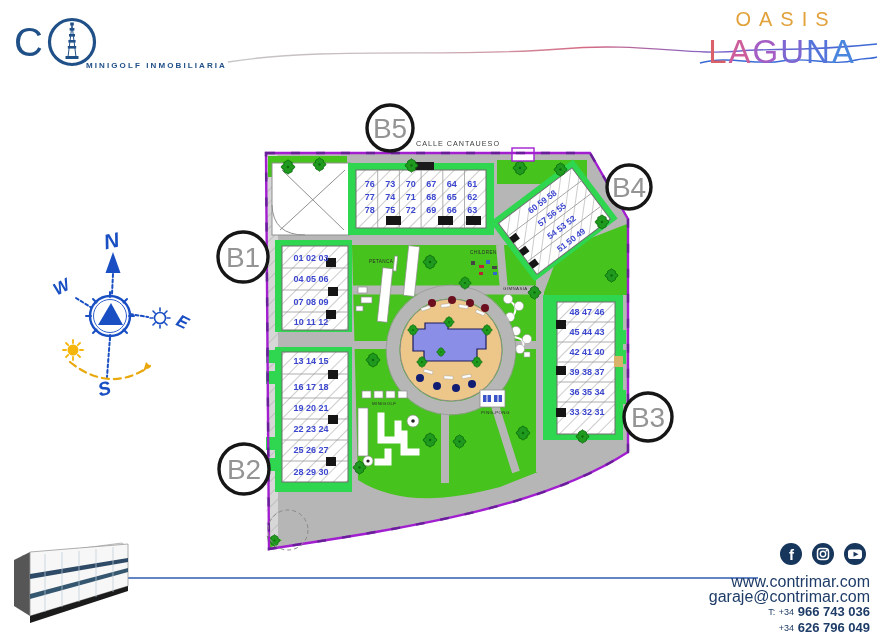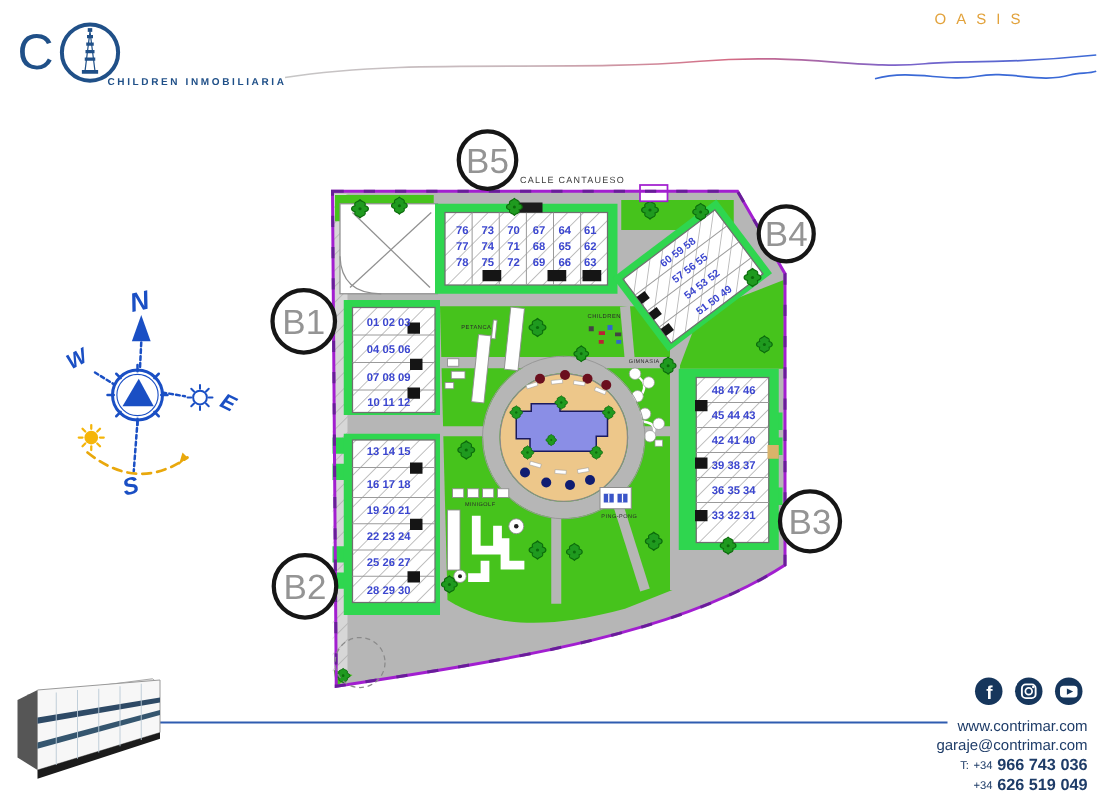--- a/index.html
+++ b/index.html
@@ -9,37 +9,37 @@
 
   
   .brand{position:absolute;left:14px;top:16px;z-index:5;color:#205088;}
   .brand-row{display:flex;align-items:center;}
   .brand-pre,.brand-post{font-size:40px;letter-spacing:2px;font-weight:400;color:#205088;}
   .brand-o{width:52px;height:52px;margin:0 1px;flex:0 0 auto;}
   .brand-tag{font-size:8px;letter-spacing:2.1px;color:#205088;margin-top:-7px;padding-left:72px;font-weight:700;}
 
   
   .project{position:absolute;right:6px;top:8px;z-index:5;width:180px;text-align:center;}
-  .project-top{font-size:12px;letter-spacing:8px;color:#e2a23b;padding-left:8px;}
+  .project-top{font-size:20px;letter-spacing:8px;color:#e2a23b;padding-left:8px;}
   .project-main{font-size:33px;letter-spacing:2px;margin-top:2px;white-space:nowrap;}
   .lg0{color:#d95f69}.lg1{color:#cb5e9b}.lg2{color:#a55ec4}
   .lg3{color:#7e66d2}.lg4{color:#5574da}.lg5{color:#4b86de}
 
   
   .scene{position:absolute;left:0;top:0;z-index:1;}
   .b5row{word-spacing:8px;}
   .unitnum{fill:#3b46cf;font-weight:bold;}
   .amenity{fill:#2b2b2b;letter-spacing:.4px;}
   .badgetxt{fill:#949494;font-size:28px;}
 
   
   .foot-center{position:absolute;left:150px;right:140px;bottom:14px;text-align:center;z-index:5;
                color:#9b9b9b;font-size:11.5px;line-height:14px;}
   .contact{position:absolute;right:8px;bottom:4px;text-align:right;z-index:5;color:#1e3c68;}
-  .contact .line{font-size:12px;line-height:15px;}
+  .contact .line{font-size:16px;line-height:15px;}
   .contact .phone{font-size:13px;font-weight:bold;line-height:16px;text-align:right;}
   .contact .tiny{font-size:9px;font-weight:normal;vertical-align:1px;}
   .social{margin-bottom:2px;}
 </style>
 </head>
 <body>
 
 <div class="page">
 
   <div class="brand">
@@ -49,25 +49,26 @@
         <circle cx="26" cy="26" r="22.5" fill="#fff" stroke="#205088" stroke-width="3.2"></circle>
         <polygon points="26,9 22,41 30,41" fill="#fff" stroke="#205088" stroke-width="1"></polygon>
         <rect x="23.6" y="12" width="4.8" height="2.6" fill="#205088"></rect>
         <rect x="23" y="18" width="6" height="2.6" fill="#205088"></rect>
         <rect x="22.4" y="24" width="7.2" height="2.6" fill="#205088"></rect>
         <rect x="21.8" y="30" width="8.4" height="2.6" fill="#205088"></rect>
         <rect x="19.5" y="40" width="13" height="3" fill="#205088"></rect>
         <rect x="24.2" y="6.5" width="3.6" height="3" fill="#205088"></rect>
       </svg>
     </div>
-    <div class="brand-tag">CHILDREN INMOBILIARIA</div>
+    <div class="brand-tag">MINIGOLF INMOBILIARIA</div>
   </div>
 
   <div class="project">
     <div class="project-top">OASIS</div>
+    <div class="project-main"><span class="lg0">L</span><span class="lg1">A</span><span class="lg2">G</span><span class="lg3">U</span><span class="lg4">N</span><span class="lg5">A</span></div>
   </div>
 
   <svg class="scene" width="878" height="640" viewBox="0 0 878 640">
     <defs>
       <linearGradient id="waveGrad" x1="0" y1="0" x2="1" y2="0">
         <stop offset="0" stop-color="#c6c6c6"></stop>
           <stop offset="0.30" stop-color="#c9b6bb"></stop>
         <stop offset="0.55" stop-color="#d46a83"></stop>
           <stop offset="0.75" stop-color="#7e63c9"></stop>
         <stop offset="1" stop-color="#3a69d6"></stop>
@@ -457,16 +458,16 @@
         <g>
           <circle cx="77" cy="13" r="11" fill="#16365c"></circle>
           <rect x="70" y="8.5" width="14" height="9.5" rx="2.8" fill="#fff"></rect>
           <polygon points="75.5,10.8 75.5,15.7 80.5,13.2" fill="#16365c"></polygon>
         </g>
       </svg>
     </div>
     <div class="line">www.contrimar.com</div>
     <div class="line">garaje@contrimar.com</div>
     <div class="phone"><span class="tiny">T:</span> <span class="tiny">+34</span> <span>966 743 036</span></div>
-    <div class="phone"><span class="tiny">+34</span> <span>626 519 049</span></div>
+    <div class="phone"><span class="tiny">+34</span> <span>626 796 049</span></div>
   </div>
 
 </div>
 
 </body></html>

